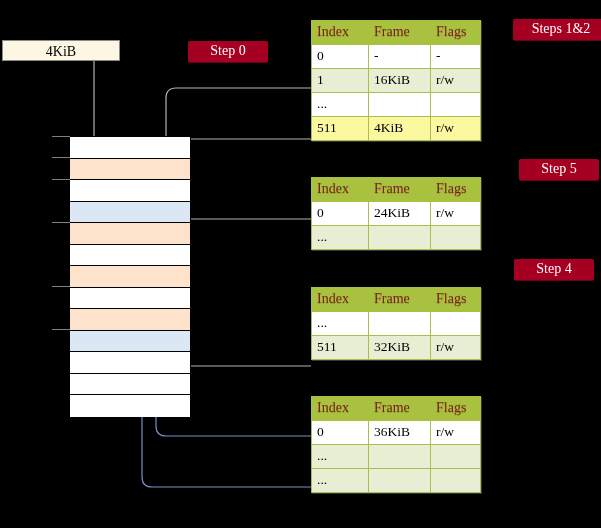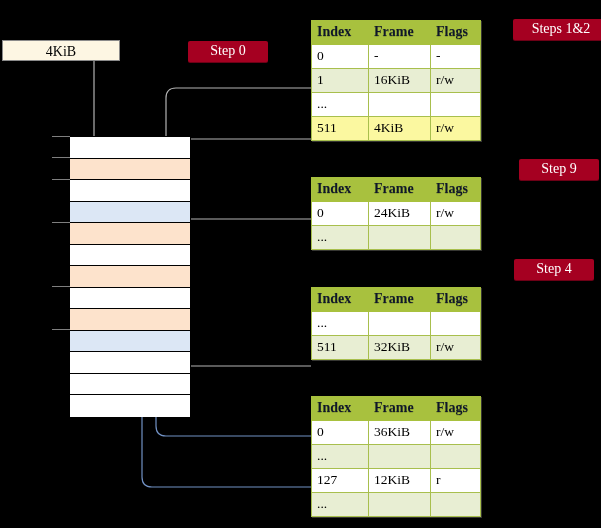--- a/index.html
+++ b/index.html
@@ -73,22 +73,22 @@
     border:1px solid #a8bf4d;
     padding:1px 5px 2px 5px;
     height:24px;
     vertical-align:middle;
     text-align:left;
     font-weight:normal;
     white-space:nowrap;
   }
   .ptable th{
     background:#a8c13e;
-    color:#0f172a;
-    font-weight:bold;
+    color:#7f1d1d;
+    font-weight:normal;
     font-size:14px;
     border-color:#a8c13e;
     text-shadow:0 1px 0 rgba(0,0,0,.15);
   }
   .ptable tr.odd td{background:#ffffff;}
   .ptable tr.even td{background:#e8eed3;}
   .ptable td.hl{background:#fbf8a0 !important;}
   .c-index{width:57px;}
   .c-frame{width:62px;}
   .c-flags{width:50px;}
@@ -244,34 +244,29 @@
           <tr class="odd">
             <td class="c-index">0</td>
             <td class="c-frame">36KiB</td>
             <td class="c-flags">r/w</td>
           </tr>
           <tr class="even">
             <td class="c-index">...</td>
             <td class="c-frame"></td>
             <td class="c-flags"></td>
           </tr>
-          <tr class="odd">
-            <td class="c-index">127</td>
-            <td class="c-frame">12KiB</td>
-            <td class="c-flags">r</td>
-          </tr>
           <tr class="even">
             <td class="c-index">...</td>
             <td class="c-frame"></td>
             <td class="c-flags"></td>
           </tr>
         </tbody>
       </table>
     </div>
 
   <div id="badges">
       <div class="badge" style="left: 188px; top: 41px; width: 62px;">Step 0</div>
       <div class="badge" style="left: 513px; top: 19px; width: 78px;">Steps 1&amp;2</div>
-      <div class="badge" style="left: 519px; top: 159px; width: 62px;">Step 9</div>
+      <div class="badge" style="left: 519px; top: 159px; width: 62px;">Step 5</div>
       <div class="badge" style="left: 514px; top: 259px; width: 62px;">Step 4</div>
     </div>
 
 </div>
 
 </body></html>

